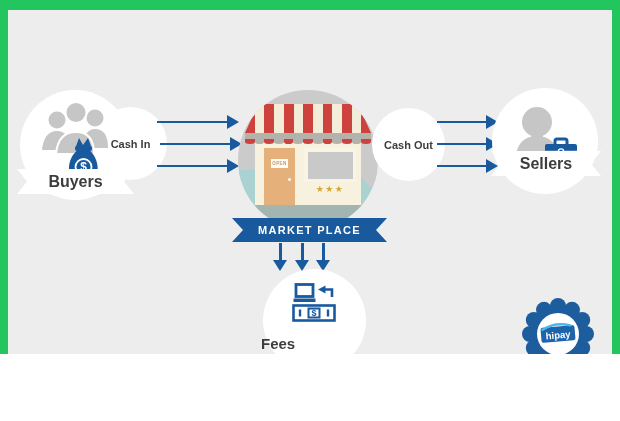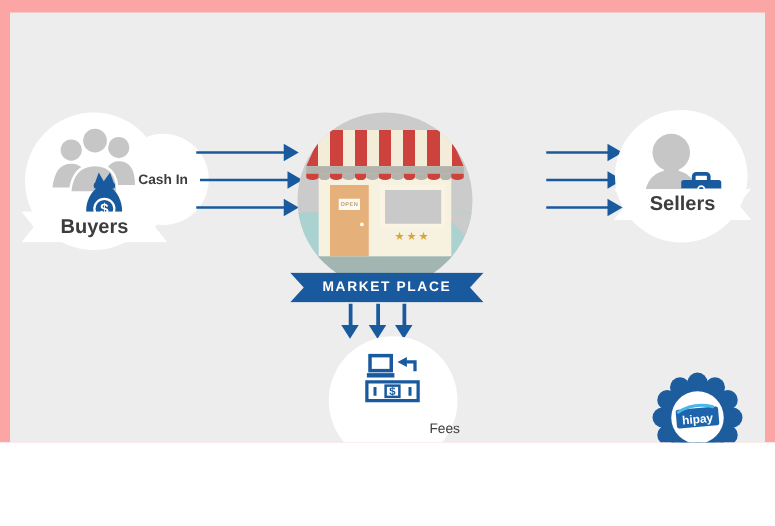--- a/index.html
+++ b/index.html
@@ -1,17 +1,17 @@
 <!DOCTYPE html>
 <html><head>
 <meta charset="utf-8">
 <style>
   * { margin:0; padding:0; box-sizing:border-box; }
   body { background:#fff; font-family:"Liberation Sans", sans-serif; }
-  .stage { position:relative; width:620px; height:354px; background:#fca5a5; overflow:hidden; }
+  .stage { position:relative; width:620px; height:354px; background:#22c55e; overflow:hidden; }
   .canvas { position:absolute; left:8px; top:10px; width:604px; height:402px; background:#ededed; }
 
   .circle { position:absolute; background:#ffffff; border-radius:50%; }
 
   
   .ribbon-white {
     position:absolute; background:#ffffff; height:25px;
     clip-path: polygon(0 0, 100% 0, calc(100% - 10px) 50%, 100% 100%, 0 100%, 10px 50%);
     display:flex; align-items:center; justify-content:center;
     font-size:16px; font-weight:bold; color:#3d3d3d;
@@ -57,21 +57,21 @@
   .shop-door { position:absolute; left:9px; top:8px; width:31px; height:57px; background:#e6b07b; }
   .door-sign { position:absolute; left:7px; top:11px; width:17px; height:9px; background:#fdfbf4;
     font-size:4.5px; font-weight:bold; color:#c09a6b; text-align:center; line-height:9px; letter-spacing:0.4px; }
   .door-dot { position:absolute; right:4px; top:30px; width:3px; height:3px; background:#fdfbf4; border-radius:50%; }
   .shop-window { position:absolute; left:49px; top:8px; width:52px; height:34px; background:#faf4e4; padding:3.5px; }
   .shop-window .glass { width:100%; height:100%; background:#c9c9c9; }
   .shop-stars { position:absolute; left:49px; top:44px; width:52px; text-align:center;
     color:#d8a53d; font-size:9px; letter-spacing:1.5px; }
 
   .fees-text { position:absolute; left:261px; top:337px; width:107px;
-    font-size:11px; font-weight:normal; color:#3d3d3d; text-align:right; line-height:13.5px; }
+    font-size:15px; font-weight:bold; color:#3d3d3d; text-align:left; line-height:13.5px; }
 
   .bubble-label { position:absolute; display:flex; align-items:center; justify-content:center;
     font-size:11px; font-weight:bold; color:#3d3d3d; }
 
   svg { position:absolute; overflow:visible; }
 </style>
 </head>
 <body>
 
 <div class="stage">
@@ -185,20 +185,23 @@
       <line x1="8" y1="28.5" x2="8" y2="35.5" stroke-width="2.4"></line>
       <line x1="36" y1="28.5" x2="36" y2="35.5" stroke-width="2.4"></line>
     </g>
     <text x="22" y="35" font-size="9" font-weight="bold" fill="#19599e" text-anchor="middle" font-family="Liberation Sans, sans-serif">$</text>
   </svg>
 
   <div class="fees-text">
     <div>Fees</div>
   </div>
 
+  <div class="circle bubble-label" style="left:372px; top:108px; width:73px; height:73px;">
+    <span>Cash Out</span>
+  </div>
 
   <div class="arrow-right" style="left:437px; top:115px; width:61px;">
       <div class="shaft"></div>
       <div class="head"></div>
     </div>
   <div class="arrow-right" style="left:437px; top:137px; width:61px;">
       <div class="shaft"></div>
       <div class="head"></div>
     </div>
   <div class="arrow-right" style="left:437px; top:159px; width:61px;">

